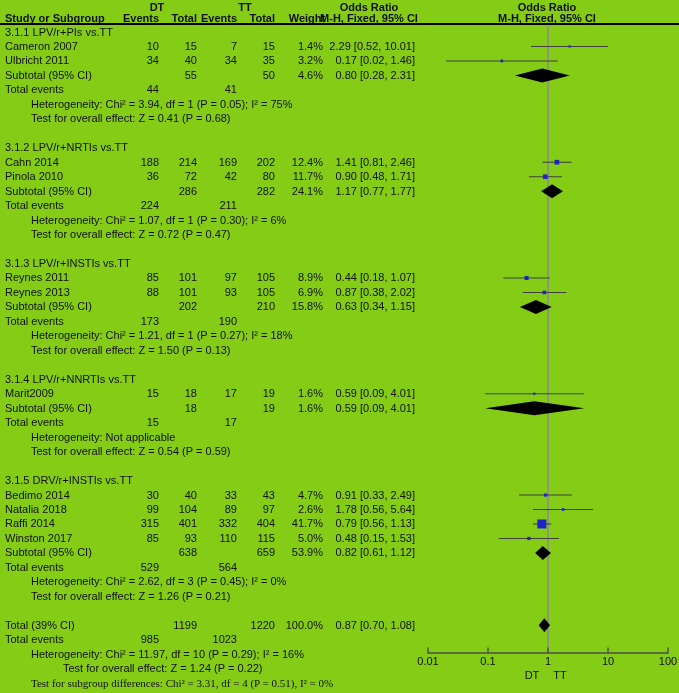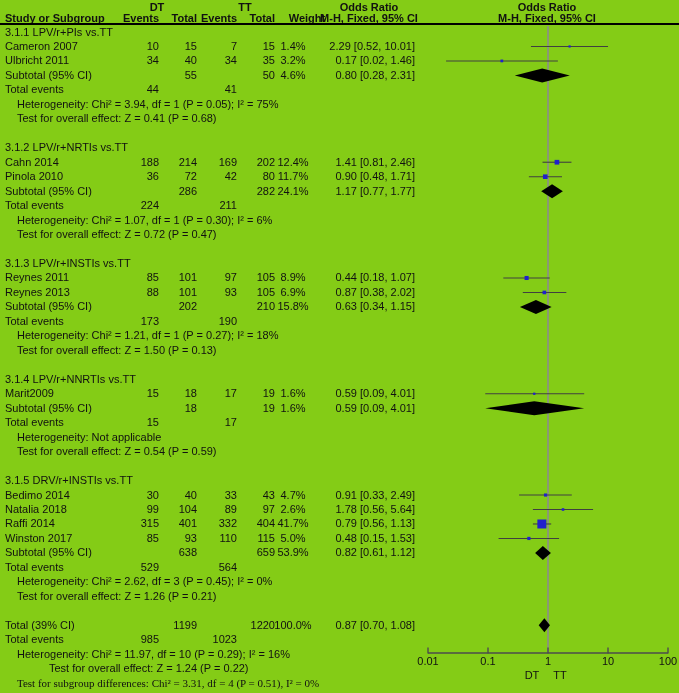--- a/index.html
+++ b/index.html
@@ -8,23 +8,23 @@
   .hcell{position:absolute;white-space:nowrap;line-height:12px;font-weight:bold;}
   .rule{position:absolute;left:0;top:23px;width:679px;height:0;border-top:2px solid #000;}
   .row{position:absolute;left:0;width:679px;height:13px;}
   .cell{position:absolute;top:0;white-space:nowrap;line-height:13px;}
   .b{font-weight:normal;}
   .c-name{left:5px;}
   .c-e1{left:99px;width:60px;text-align:right;}
   .c-t1{left:137px;width:60px;text-align:right;}
   .c-e2{left:177px;width:60px;text-align:right;}
   .c-t2{left:215px;width:60px;text-align:right;}
-  .c-w{left:263px;width:60px;text-align:center;}
+  .c-w{left:263px;width:60px;text-align:right;}
   .c-or{left:300px;width:115px;text-align:right;}
-  .c-stat{left:0;padding-left:17px;}
+  .c-stat{left:14px;padding-left:17px;}
   #plot{position:absolute;left:0;top:0;}
   #plot text{font-family:"Liberation Sans",sans-serif;font-size:11px;fill:#111;}
 </style>
 </head>
 <body>
 
 <div class="figure">
 
   <div class="hcell" style="left:127px;top:1px;width:60px;text-align:center;">DT</div>
   <div class="hcell" style="left:215px;top:1px;width:60px;text-align:center;">TT</div>

